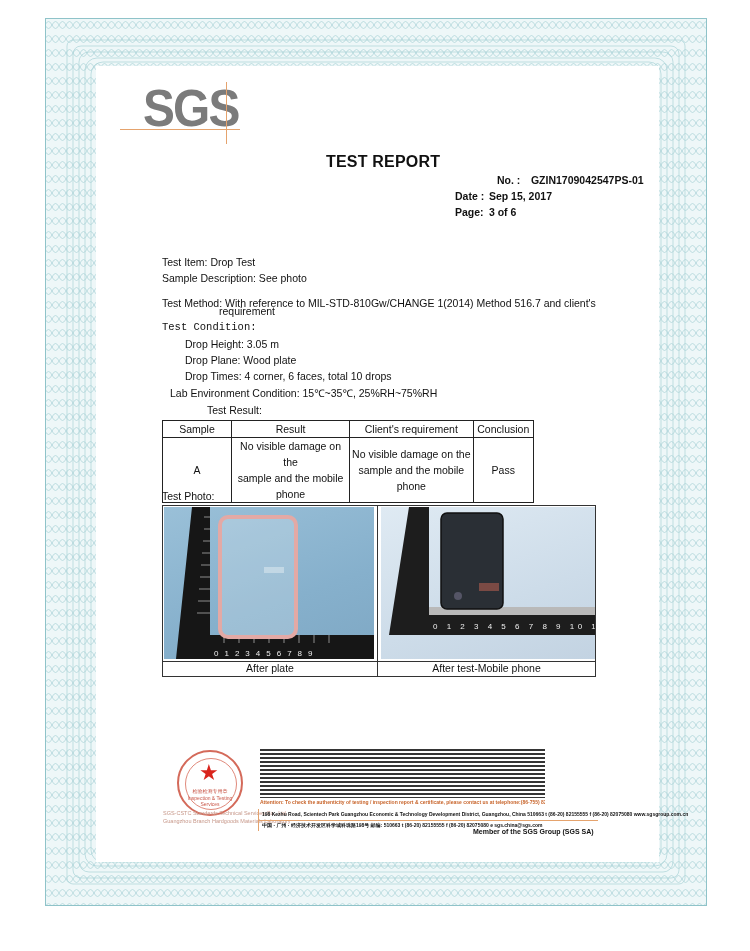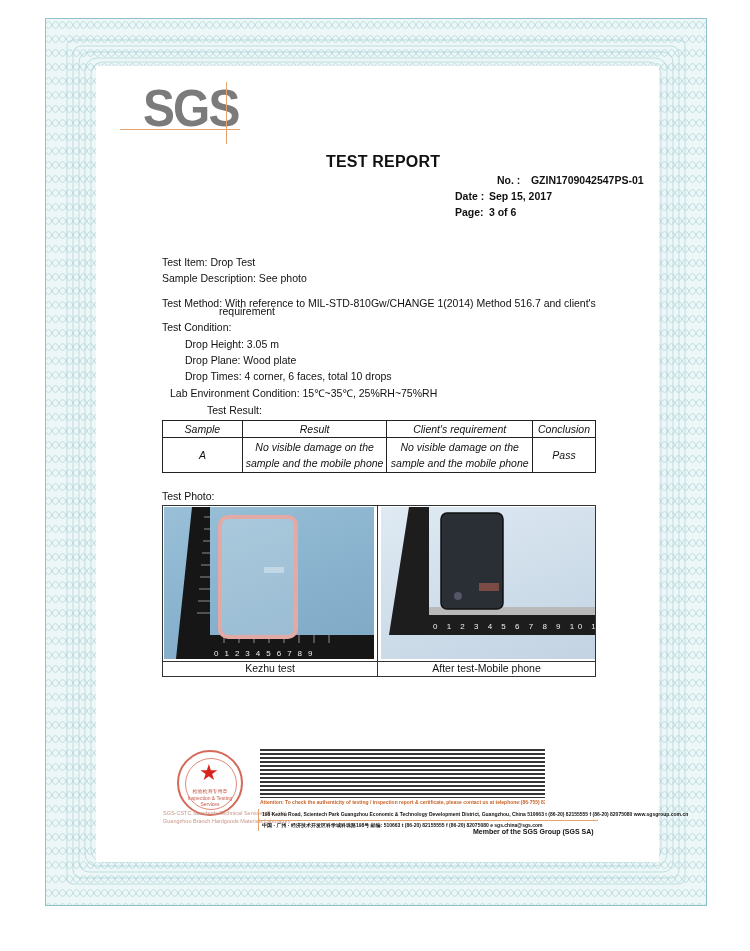--- a/index.html
+++ b/index.html
@@ -7,21 +7,21 @@
   .guilloche { position:absolute; left:45px; top:18px; width:662px; height:888px; }
   .page { position:absolute; left:96px; top:66px; width:563px; height:796px; background:#fff; }
   .abs { position:absolute; }
   .logo { left:143px; top:82px; font-family:"Liberation Sans", sans-serif; font-weight:bold; font-size:52px; color:#7b7b7b; letter-spacing:-2px; transform:scaleX(0.92); transform-origin:left top; line-height:52px; }
   .logo-h { left:120px; top:129px; width:120px; height:1px; background:#e5a36d; }
   .logo-v { left:226px; top:82px; width:1px; height:62px; background:#e5a36d; }
   .title { left:326px; top:153px; font-weight:bold; font-size:16px; letter-spacing:0.2px; }
   .meta { left:455px; font-weight:bold; font-size:10.5px; }
   .meta .k { display:inline-block; width:31px; }
   .body-text { font-size:10.5px; line-height:16px; }
-  table.res { position:absolute; left:162px; top:420px; width:434px; border-collapse:collapse; font-size:10.5px;font-style:italic; }
+  table.res { position:absolute; left:162px; top:420px; width:372px; border-collapse:collapse; font-size:10.5px; }
   table.res td, table.res th { border:1px solid #222; text-align:center; font-weight:normal; padding:0; }
   table.res th { height:16px; }
   table.res td { height:34px; line-height:16px; }
   .photos { position:absolute; left:162px; top:505px; width:434px; height:172px; border:1px solid #333; box-sizing:border-box; }
   .photo { position:absolute; top:1px; height:152px; overflow:hidden; }
   .p1 { left:1px; width:210px; background:linear-gradient(160deg,#9ac0d8,#86b0cc 60%,#7fa8c4); }
   .p2 { left:218px; width:214px; background:linear-gradient(160deg,#dfeaf3,#cddce9 60%,#c3d3e2); }
   .vdiv { position:absolute; left:214px; top:0; width:1px; height:170px; background:#333; }
   .hdiv { position:absolute; left:0; top:155px; width:432px; height:1px; background:#333; }
   .cap { position:absolute; top:156px; font-size:10.5px; text-align:center; }
@@ -78,21 +78,21 @@
 </div>
 <div class="abs meta" style="top:206px;">
   <span class="k">Page:</span>
   <span>3 of  6</span>
 </div>
 
 <div class="abs body-text" style="left:162px; top:254px;">Test Item: Drop Test</div>
 <div class="abs body-text" style="left:162px; top:270px;">Sample Description: See photo</div>
 <div class="abs body-text" style="left:162px; top:287px;margin-top:8px;">Test Method: With reference to MIL-STD-810Gw/CHANGE 1(2014) Method 516.7 and client's</div>
 <div class="abs body-text" style="left:219px; top:303px;">requirement</div>
-<div class="abs body-text" style="left:162px; top:319px;">Test Condition:</div>
+<div class="abs body-text" style="left:162px; top:319px;font-family:Liberation Mono, monospace;">Test Condition:</div>
 <div class="abs body-text" style="left:185px; top:336px;">Drop Height: 3.05 m</div>
 <div class="abs body-text" style="left:185px; top:352px;">Drop Plane: Wood plate</div>
 <div class="abs body-text" style="left:185px; top:368px;">Drop Times: 4 corner, 6 faces,  total 10 drops</div>
 <div class="abs body-text" style="left:162px; top:385px;padding-left:8px;">Lab Environment Condition: 15℃~35℃, 25%RH~75%RH</div>
 <div class="abs body-text" style="left:162px; top:402px;margin-left:45px;">Test Result:</div>
 
 <table class="res">
   <colgroup>
       <col style="width:80px">
       <col style="width:145px">
@@ -156,21 +156,21 @@
     <svg width="214" height="152" viewBox="0 0 214 152">
       <polygon points="28,0 48,0 48,100 214,100 214,128 8,128" fill="#1d1d1d"></polygon>
       <rect x="48" y="100" width="166" height="8" fill="#b9b9b9"></rect>
       <text x="52" y="122" font-size="8" fill="#eee" font-family="Liberation Sans, sans-serif" letter-spacing="3.5">0 1 2 3 4 5 6 7 8 9 10 11 12 13</text>
       <rect x="60" y="6" width="62" height="96" rx="6" fill="#2a2f35" stroke="#111" stroke-width="1.5"></rect>
       <rect x="98" y="76" width="20" height="8" fill="#7a4a44"></rect>
       <circle cx="77" cy="89" r="4" fill="#556"></circle>
     </svg>
   </div>
   <div class="hdiv"></div>
-  <div class="cap" style="left:0; width:214px;">Kezhu test</div>
+  <div class="cap" style="left:0; width:214px;">After plate</div>
   <div class="cap" style="left:215px; width:217px;">After test-Mobile phone</div>
 </div>
 
 <div class="stamp">
   <div class="stamp-inner"></div>
   <div class="star">★</div>
   <div class="stamp-t" style="top:36px;">检验检测专用章</div>
   <div class="stamp-t" style="top:43px;">Inspection &amp; Testing Services</div>
 </div>
 <div class="stamp-foot" style="top:810px;">SGS-CSTC Standards Technical Services Co., Ltd.</div>

